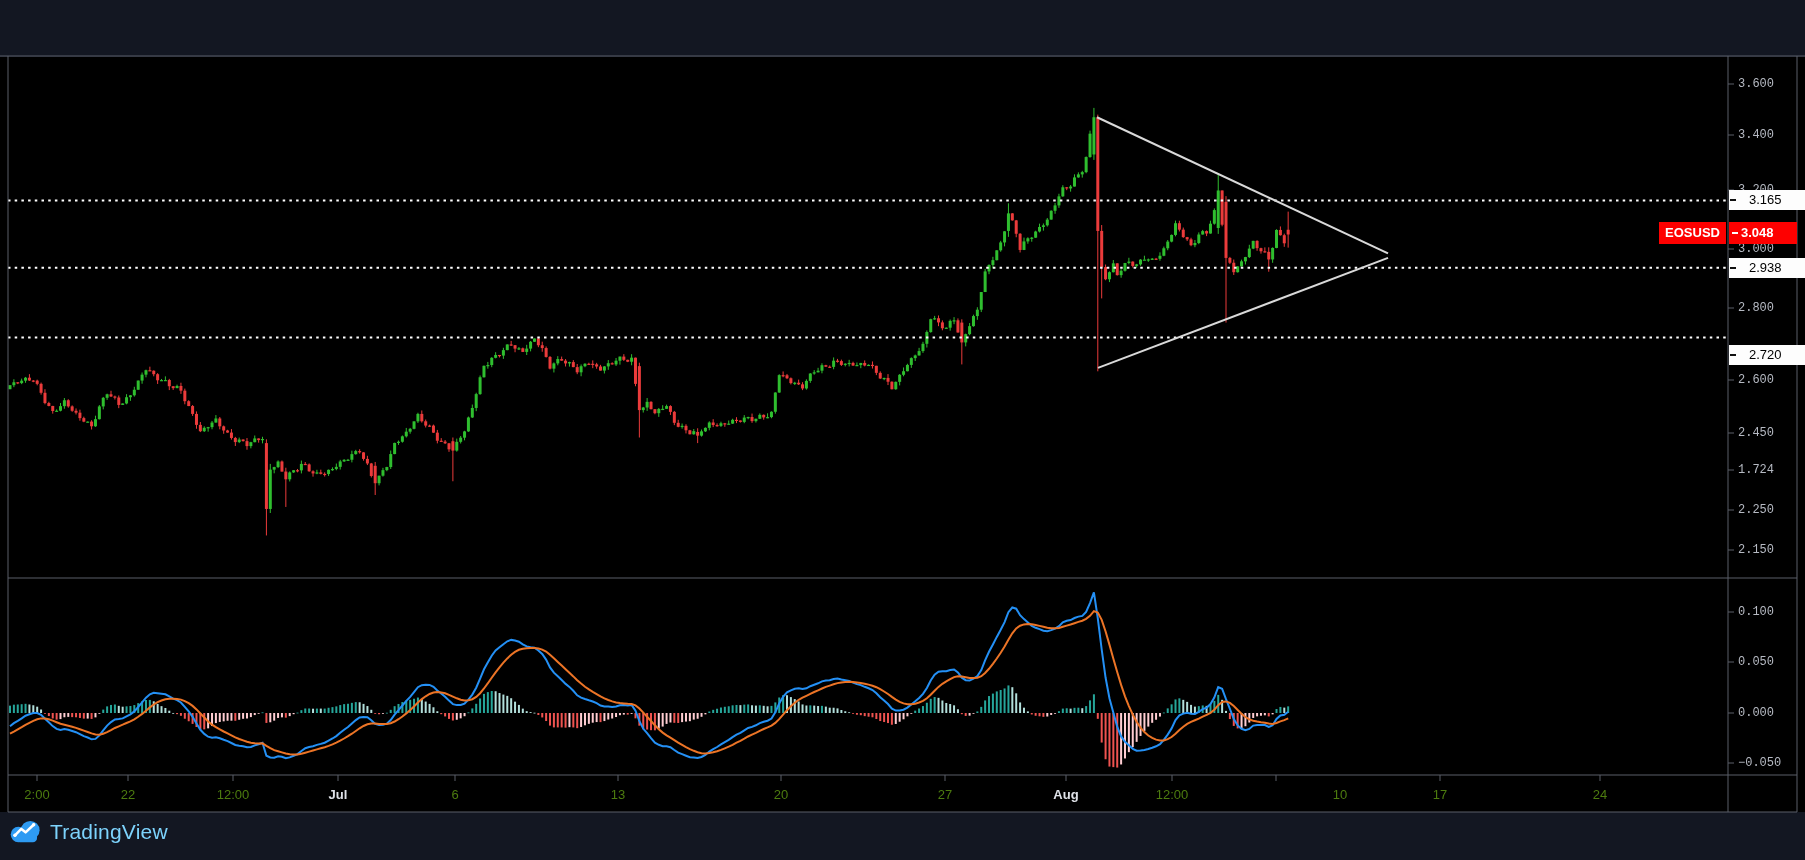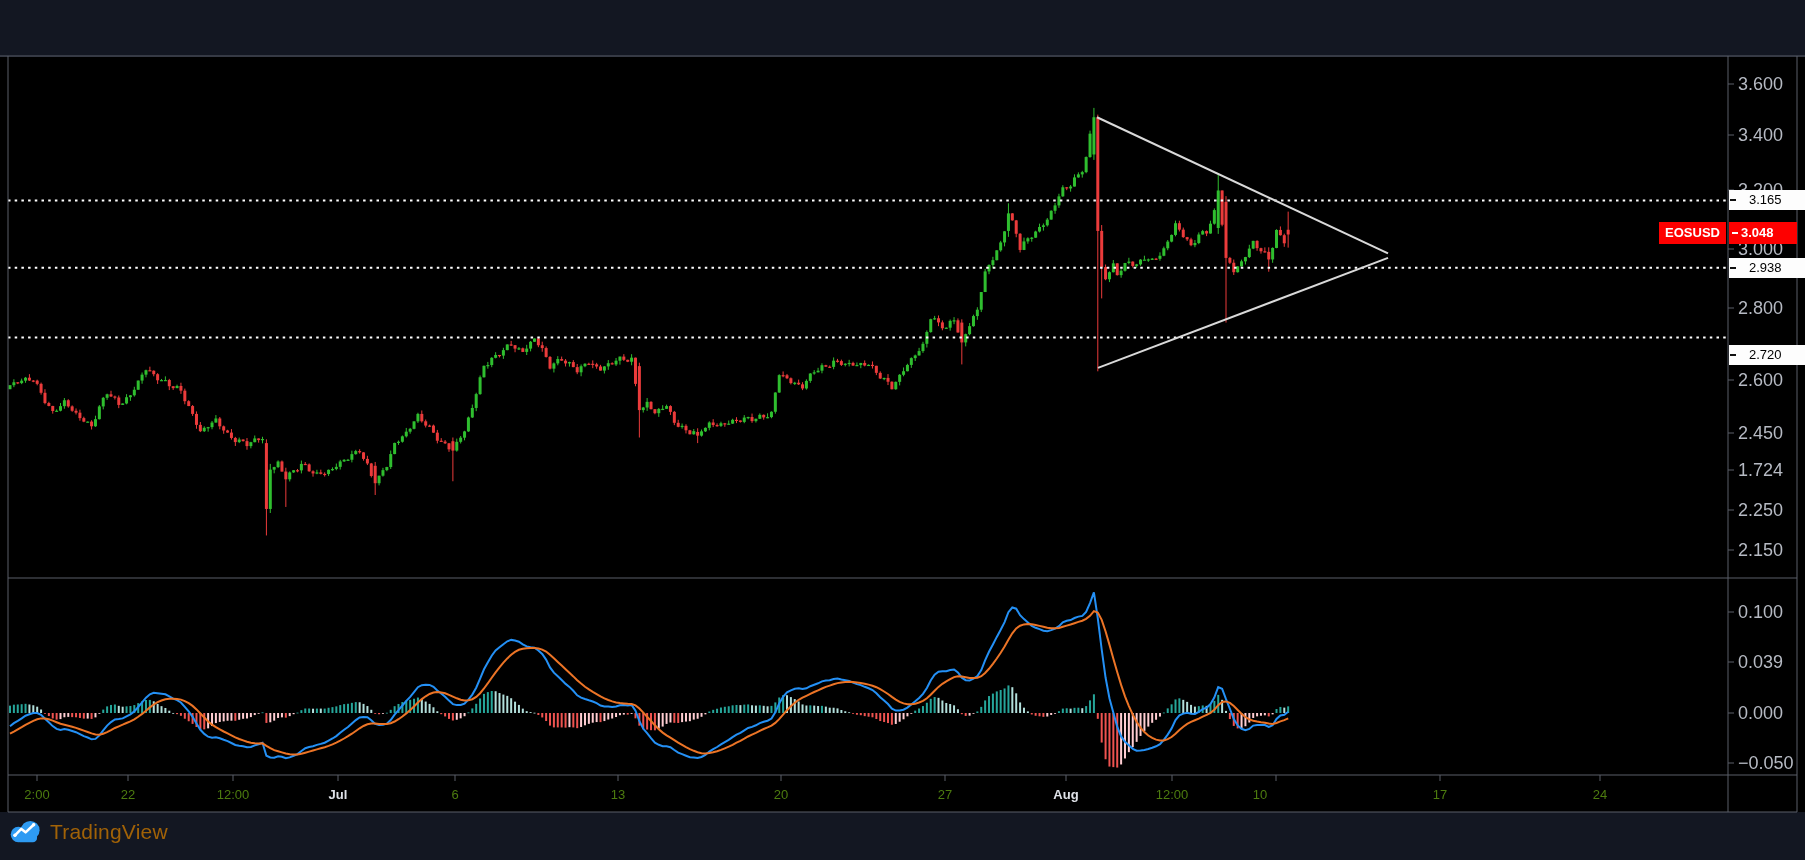--- a/index.html
+++ b/index.html
@@ -10,33 +10,33 @@
   #hdr-line1{top:5px;}
   #hdr-line2{top:25px;}
   .b{font-weight:bold;color:#f5f6f9;}
   .teal{color:#2fa99c;}
   .lastpx{color:#e6e8ec;}
   .chg{color:#e6e8ec;}
   .ohlc-l{font-weight:bold;color:#f0f2f5;margin-left:7px;}
   .ohlc-v{color:#2fa99c;}
   .sp{margin-left:7px;}
   #labels{position:absolute;left:0;top:0;width:1805px;height:860px;pointer-events:none;}
-  .ptick{position:absolute;left:1738px;color:#b6bac3;font-size:18px;line-height:16px;}
+  .ptick{position:absolute;left:1738px;color:#b6bac3;font-size:12px;line-height:16px;font-family:Liberation Mono, monospace;}
   .ttick{position:absolute;top:787px;color:#4d7c0f;font-size:13px;transform:translateX(-50%);}
   .ttick.bold{font-weight:bold;color:#dfe2e8;}
   .lvl{position:absolute;left:1729px;width:91px;height:20px;background:#fdfdfd;color:#000000;
        font-size:13px;line-height:20px;padding-left:20px;box-sizing:border-box;}
   .lvl::before{content:"";position:absolute;left:1px;top:9px;width:6px;height:2px;background:#111;}
   .flag-sym{position:absolute;width:67px;height:22px;background:#fe0000;color:#fff;font-size:13px;
             font-weight:bold;line-height:22px;text-align:center;}
   .flag-val{position:absolute;left:1729px;width:68px;height:22px;background:#fe0000;color:#fff;
             font-size:13px;font-weight:bold;line-height:22px;padding-left:12px;box-sizing:border-box;}
   .flag-val::before{content:"";position:absolute;left:3px;top:10px;width:6px;height:2px;background:#fff;}
   #logo{position:absolute;left:9px;top:818px;display:flex;align-items:center;gap:7px;}
-  #logo-text{color:#a16207;font-size:21px;letter-spacing:0.2px;}
+  #logo-text{color:#7dd3fc;font-size:21px;letter-spacing:0.2px;}
 </style>
 </head>
 <body>
 
 <div id="root">
 
   <div id="hdr-line1" class="hdr">
     <span class="b">AMBCrypto_TA</span>
     <span>published on TradingView.com, August 10, 2020 11:04:51 UTC</span>
   </div>
@@ -1104,34 +1104,34 @@
       <div class="ptick" style="top: 127px;">3.400</div>
       <div class="ptick" style="top: 182px;">3.200</div>
       <div class="ptick" style="top: 241px;">3.000</div>
       <div class="ptick" style="top: 300px;">2.800</div>
       <div class="ptick" style="top: 372px;">2.600</div>
       <div class="ptick" style="top: 425px;">2.450</div>
       <div class="ptick" style="top: 462px;">1.724</div>
       <div class="ptick" style="top: 502px;">2.250</div>
       <div class="ptick" style="top: 542px;">2.150</div>
       <div class="ptick" style="top: 604px;">0.100</div>
-      <div class="ptick" style="top: 654px;">0.039</div>
+      <div class="ptick" style="top: 654px;">0.050</div>
       <div class="ptick" style="top: 705px;">0.000</div>
       <div class="ptick" style="top: 755px;">−0.050</div>
       <div class="ttick" style="left: 37px;">2:00</div>
       <div class="ttick" style="left: 128px;">22</div>
       <div class="ttick" style="left: 233px;">12:00</div>
       <div class="ttick bold" style="left: 338px;">Jul</div>
       <div class="ttick" style="left: 455px;">6</div>
       <div class="ttick" style="left: 618px;">13</div>
       <div class="ttick" style="left: 781px;">20</div>
       <div class="ttick" style="left: 945px;">27</div>
       <div class="ttick bold" style="left: 1066px;">Aug</div>
       <div class="ttick" style="left: 1172px;">12:00</div>
-      <div class="ttick" style="left: 1260px;">10</div>
+      <div class="ttick" style="left: 1340px;">10</div>
       <div class="ttick" style="left: 1440px;">17</div>
       <div class="ttick" style="left: 1600px;">24</div>
       <div class="lvl" style="top: 190px;">3.165</div>
       <div class="lvl" style="top: 258px;">2.938</div>
       <div class="lvl" style="top: 345px;">2.720</div>
       <div class="flag-sym" style="top: 222px; left: 1659px;">EOSUSD</div>
       <div class="flag-val" style="top: 222px;">3.048</div>
     </div>
 
   <div id="logo">

